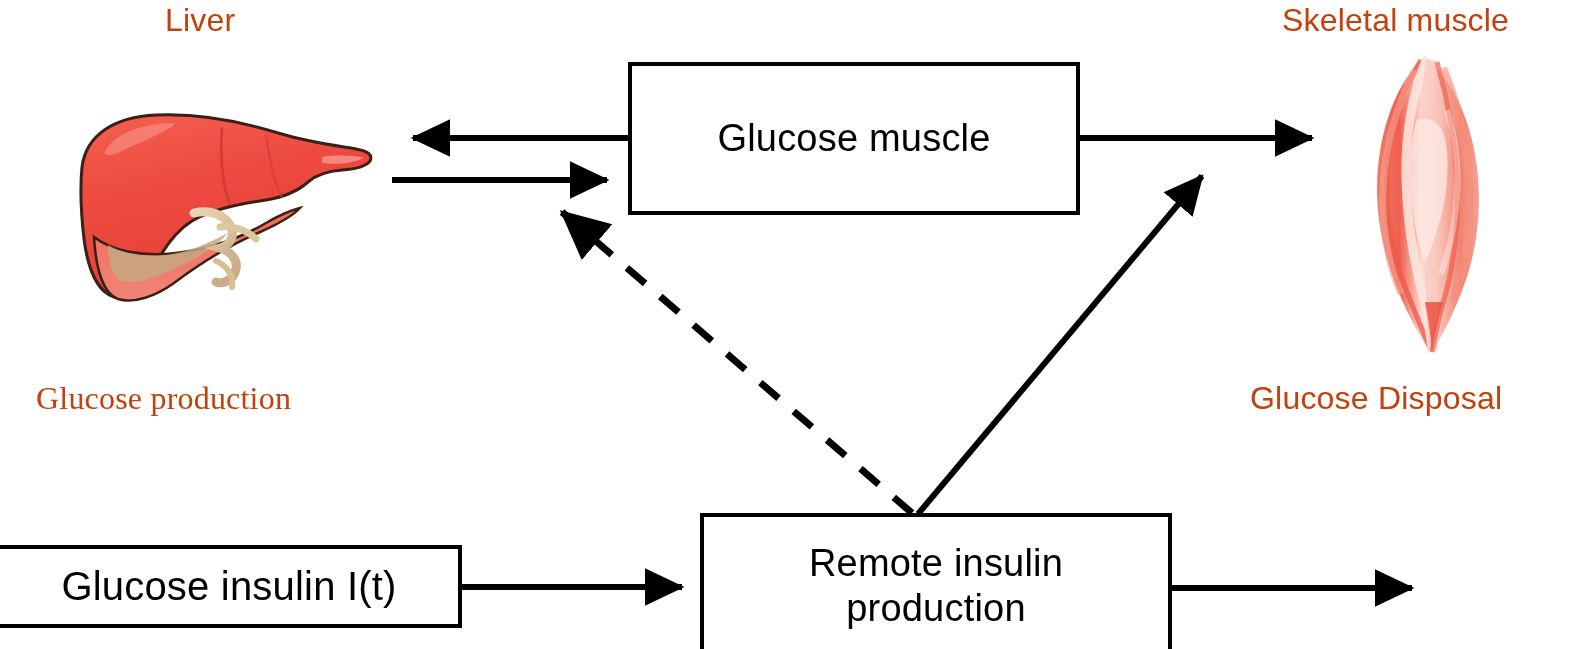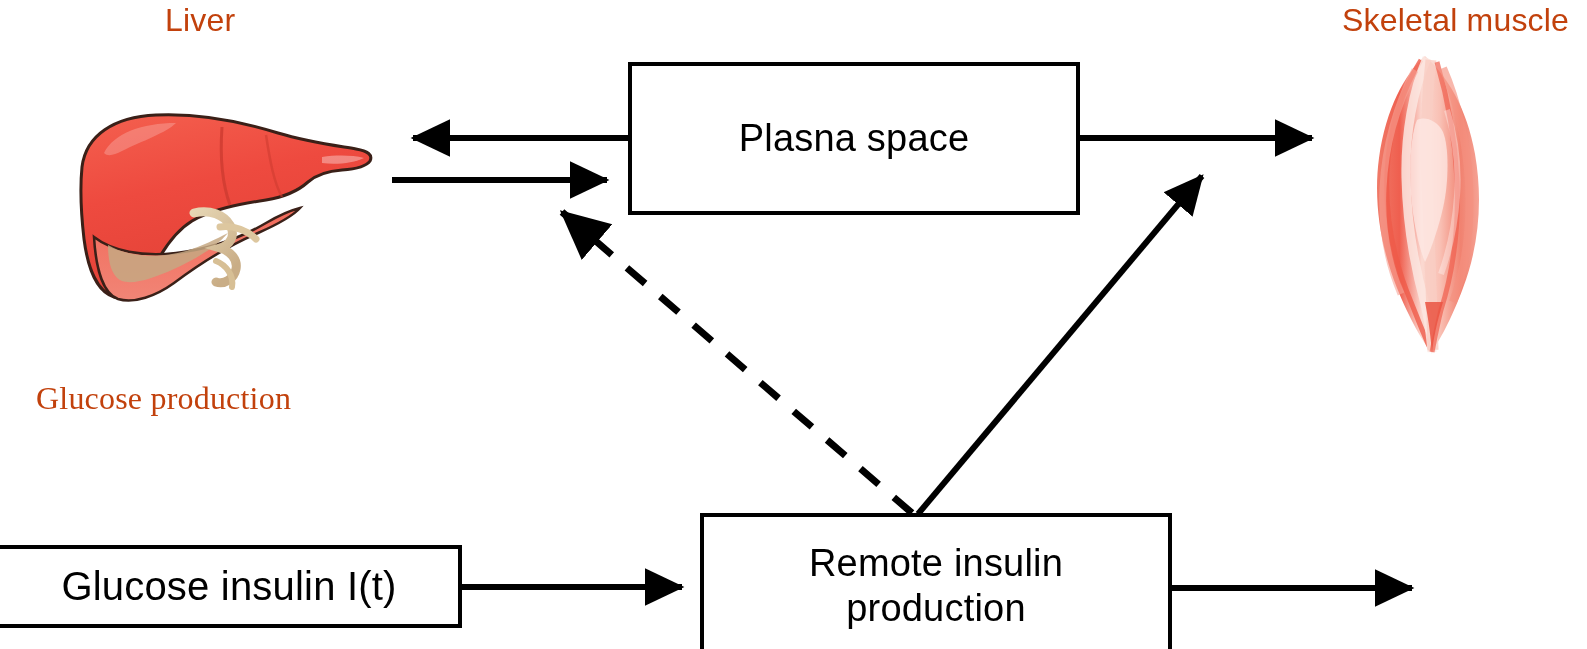--- a/index.html
+++ b/index.html
@@ -178,32 +178,33 @@
     <path d="M92,60 C100,86 104,118 102,146 C100,176 94,202 86,224" fill="none" stroke="#ffffff" stroke-width="6" opacity="0.35"></path>
 
     <path d="M62,70 C70,66 82,70 88,82 C94,96 94,132 88,158
              C82,184 74,204 70,212 C64,198 58,172 56,144
              C54,114 56,84 62,70 Z" fill="#fdeae6" opacity="0.75"></path>
 
     <path d="M70,252 C74,272 76,290 77,304 C78,290 82,272 88,252 Z" fill="#ea5342" opacity="0.85"></path>
   </svg>
 
   <div class="node-box" style="left:628px; top:62px; width:452px; height:153px;">
-    <span>Plasna space</span>
+    <span>Glucose muscle</span>
   </div>
 
   <div class="node-box" style="left:-4px; top:545px; width:466px; height:83px; font-size:40px;">
     <span>Glucose insulin I(t)</span>
   </div>
 
   <div class="node-box" style="left:700px; top:513px; width:472px; height:146px; flex-direction:column;">
     <span>Remote insulin</span>
     <span>production</span>
   </div>
 
   <div class="free-label" style="left:165px; top:4px;">Liver</div>
 
   <div class="free-label" style="left:36px; top:382px;font-family:Liberation Serif, serif;">Glucose production</div>
 
-  <div class="free-label" style="left:1342px; top:4px;">Skeletal muscle</div>
-
+  <div class="free-label" style="left:1282px; top:4px;">Skeletal muscle</div>
+
+  <div class="free-label" style="left:1250px; top:382px;">Glucose Disposal</div>
 
 </div>
 
 </body></html>

